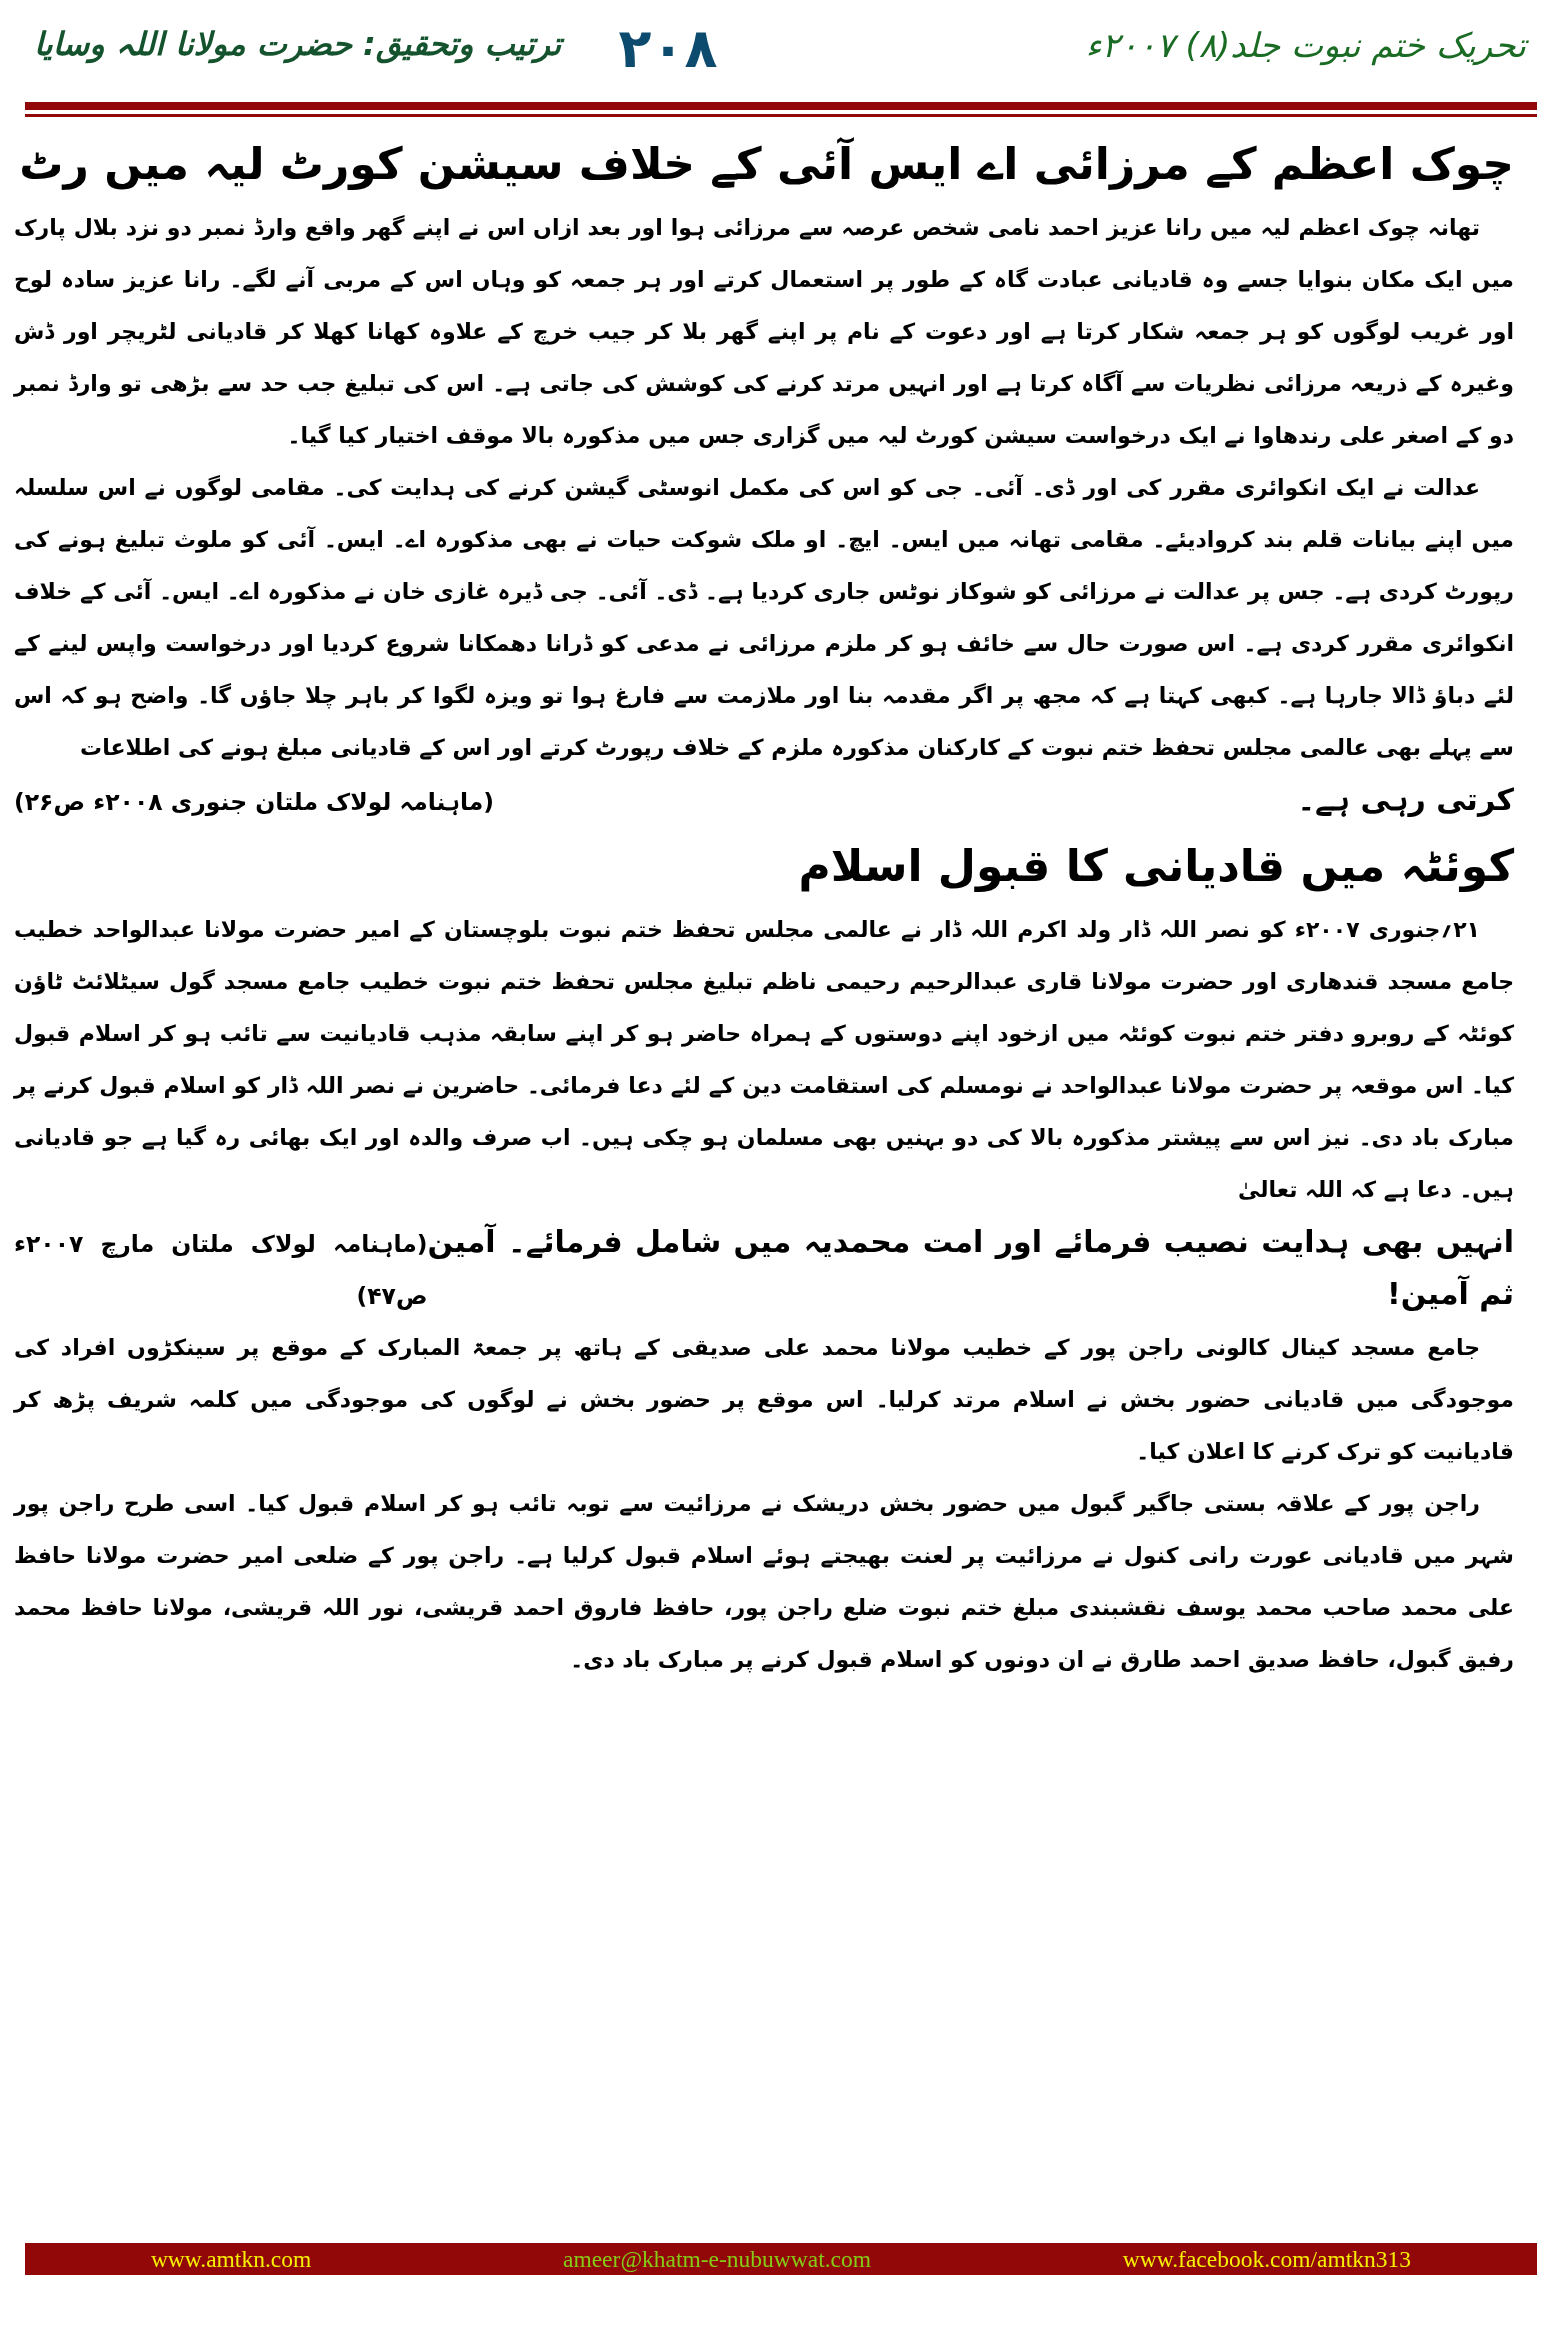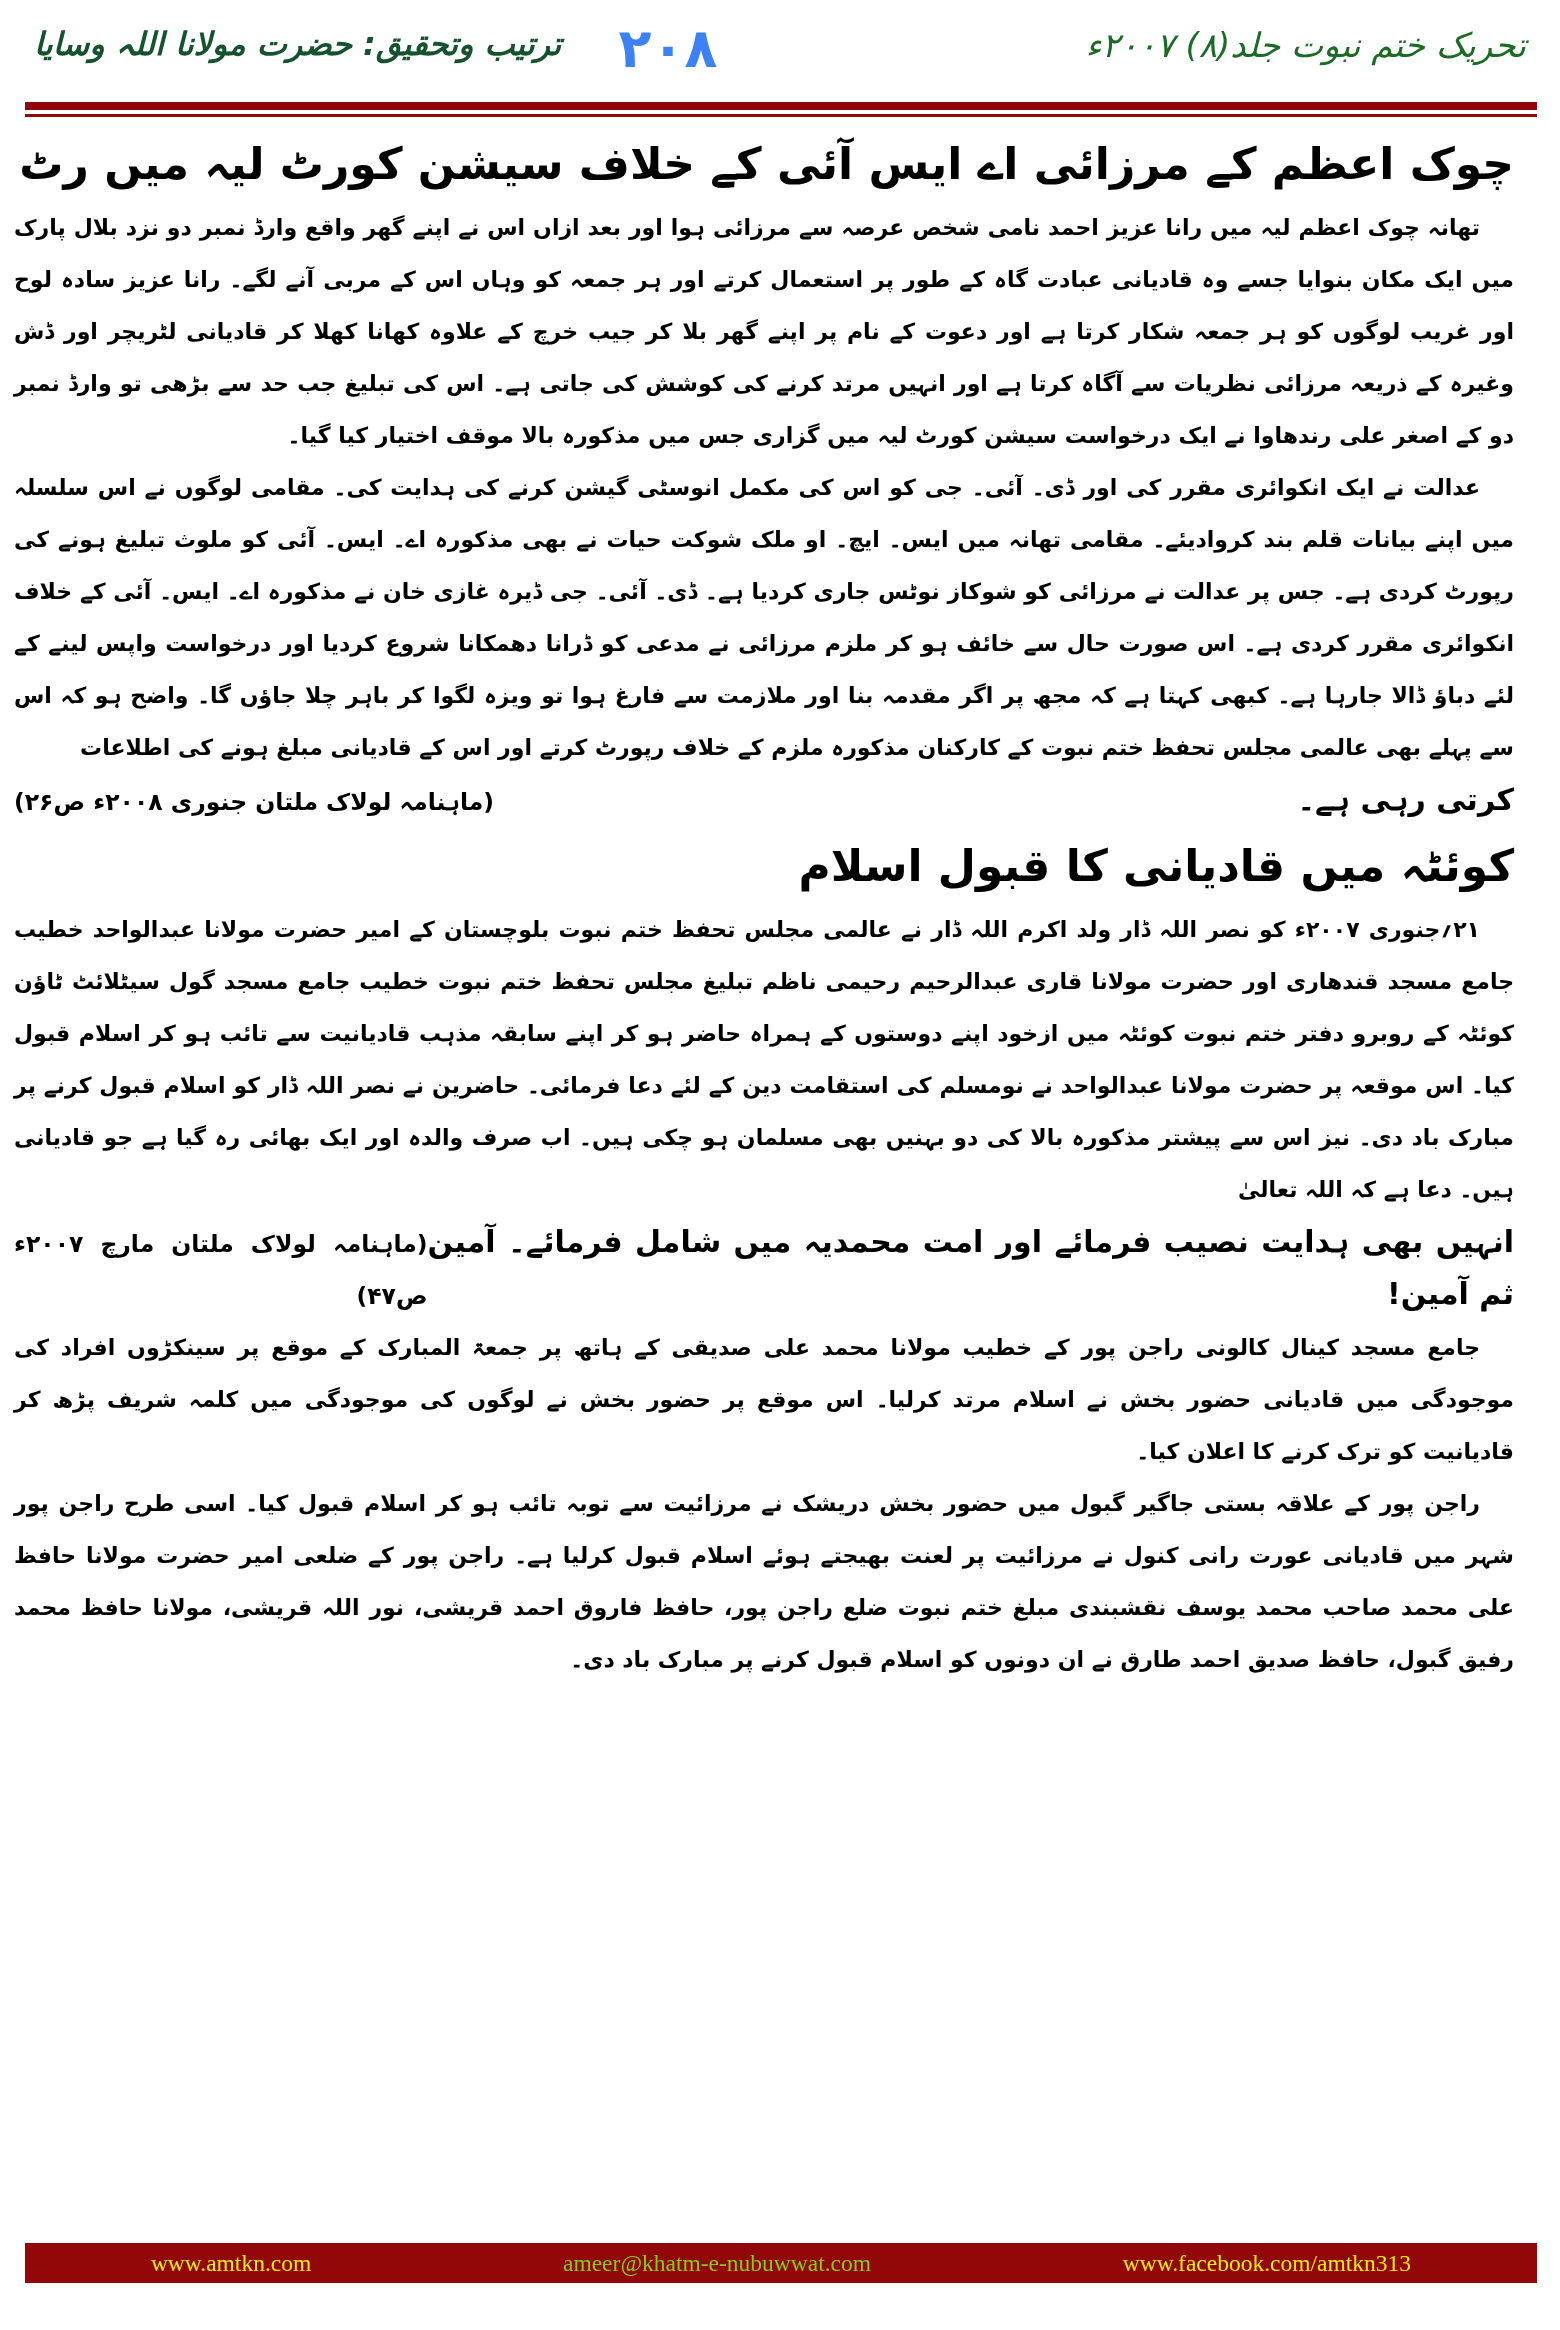--- a/index.html
+++ b/index.html
@@ -4,31 +4,31 @@
 <style>
   html, body { margin:0; padding:0; background:#ffffff; }
   body { width:1560px; height:2330px; position:relative; overflow:hidden;
          font-family:"DejaVu Sans", sans-serif; color:#000; }
   .header { position:absolute; left:0; top:0; width:1560px; height:92px; }
   .hdr-right { position:absolute; right:34px; top:25px; direction:rtl; color:#1a6b24;
                font-size:34px; font-weight:normal; font-style:italic; white-space:nowrap; }
   .hdr-left { position:absolute; left:34px; top:25px; direction:rtl; color:#14532d;
               font-size:32px; font-weight:bold; font-style:italic; white-space:nowrap; }
   .hdr-page { position:absolute; left:0; width:1336px; top:17px; text-align:center;
-              color:#3b82f6; font-size:54px; font-weight:bold; }
+              color:#0c4a6e; font-size:54px; font-weight:bold; }
   .rule-thick { position:absolute; left:25px; width:1512px; top:102px; height:7.6px; background:#920808; }
   .rule-thin { position:absolute; left:25px; width:1512px; top:114px; height:3.4px; background:#920808; }
   .content { position:absolute; left:14px; top:126px; width:1500px; direction:rtl; text-align:justify; }
   h2 { margin:0; font-size:44px; font-weight:bold; line-height:76px; text-align:right; }
   p { margin:0; font-size:22px; font-weight:bold; line-height:52px; text-align:justify;
       text-align-last:right; text-indent:34px; }
   .ref-line { display:flex; justify-content:space-between; align-items:baseline; font-size:30px;
               font-weight:bold; line-height:52px; direction:rtl; }
   .ref { font-size:23.5px; font-weight:bold; }
-  .footer { position:absolute; left:25px; top:2243px; width:1512px; height:40px; background:#920808;
+  .footer { position:absolute; left:25px; top:2243px; width:1512px; height:32px; background:#920808;
             display:flex; align-items:center; justify-content:space-around;
             font-family:"Liberation Serif", serif; font-size:23.5px; }
   .footer .yellow { color:#f6f001; }
   .footer .white { color:#84cc16; }
 </style>
 </head>
 <body>
 
 <div class="header">
   <div class="hdr-right">تحریک ختم نبوت جلد(۸) ۲۰۰۷ء</div>

